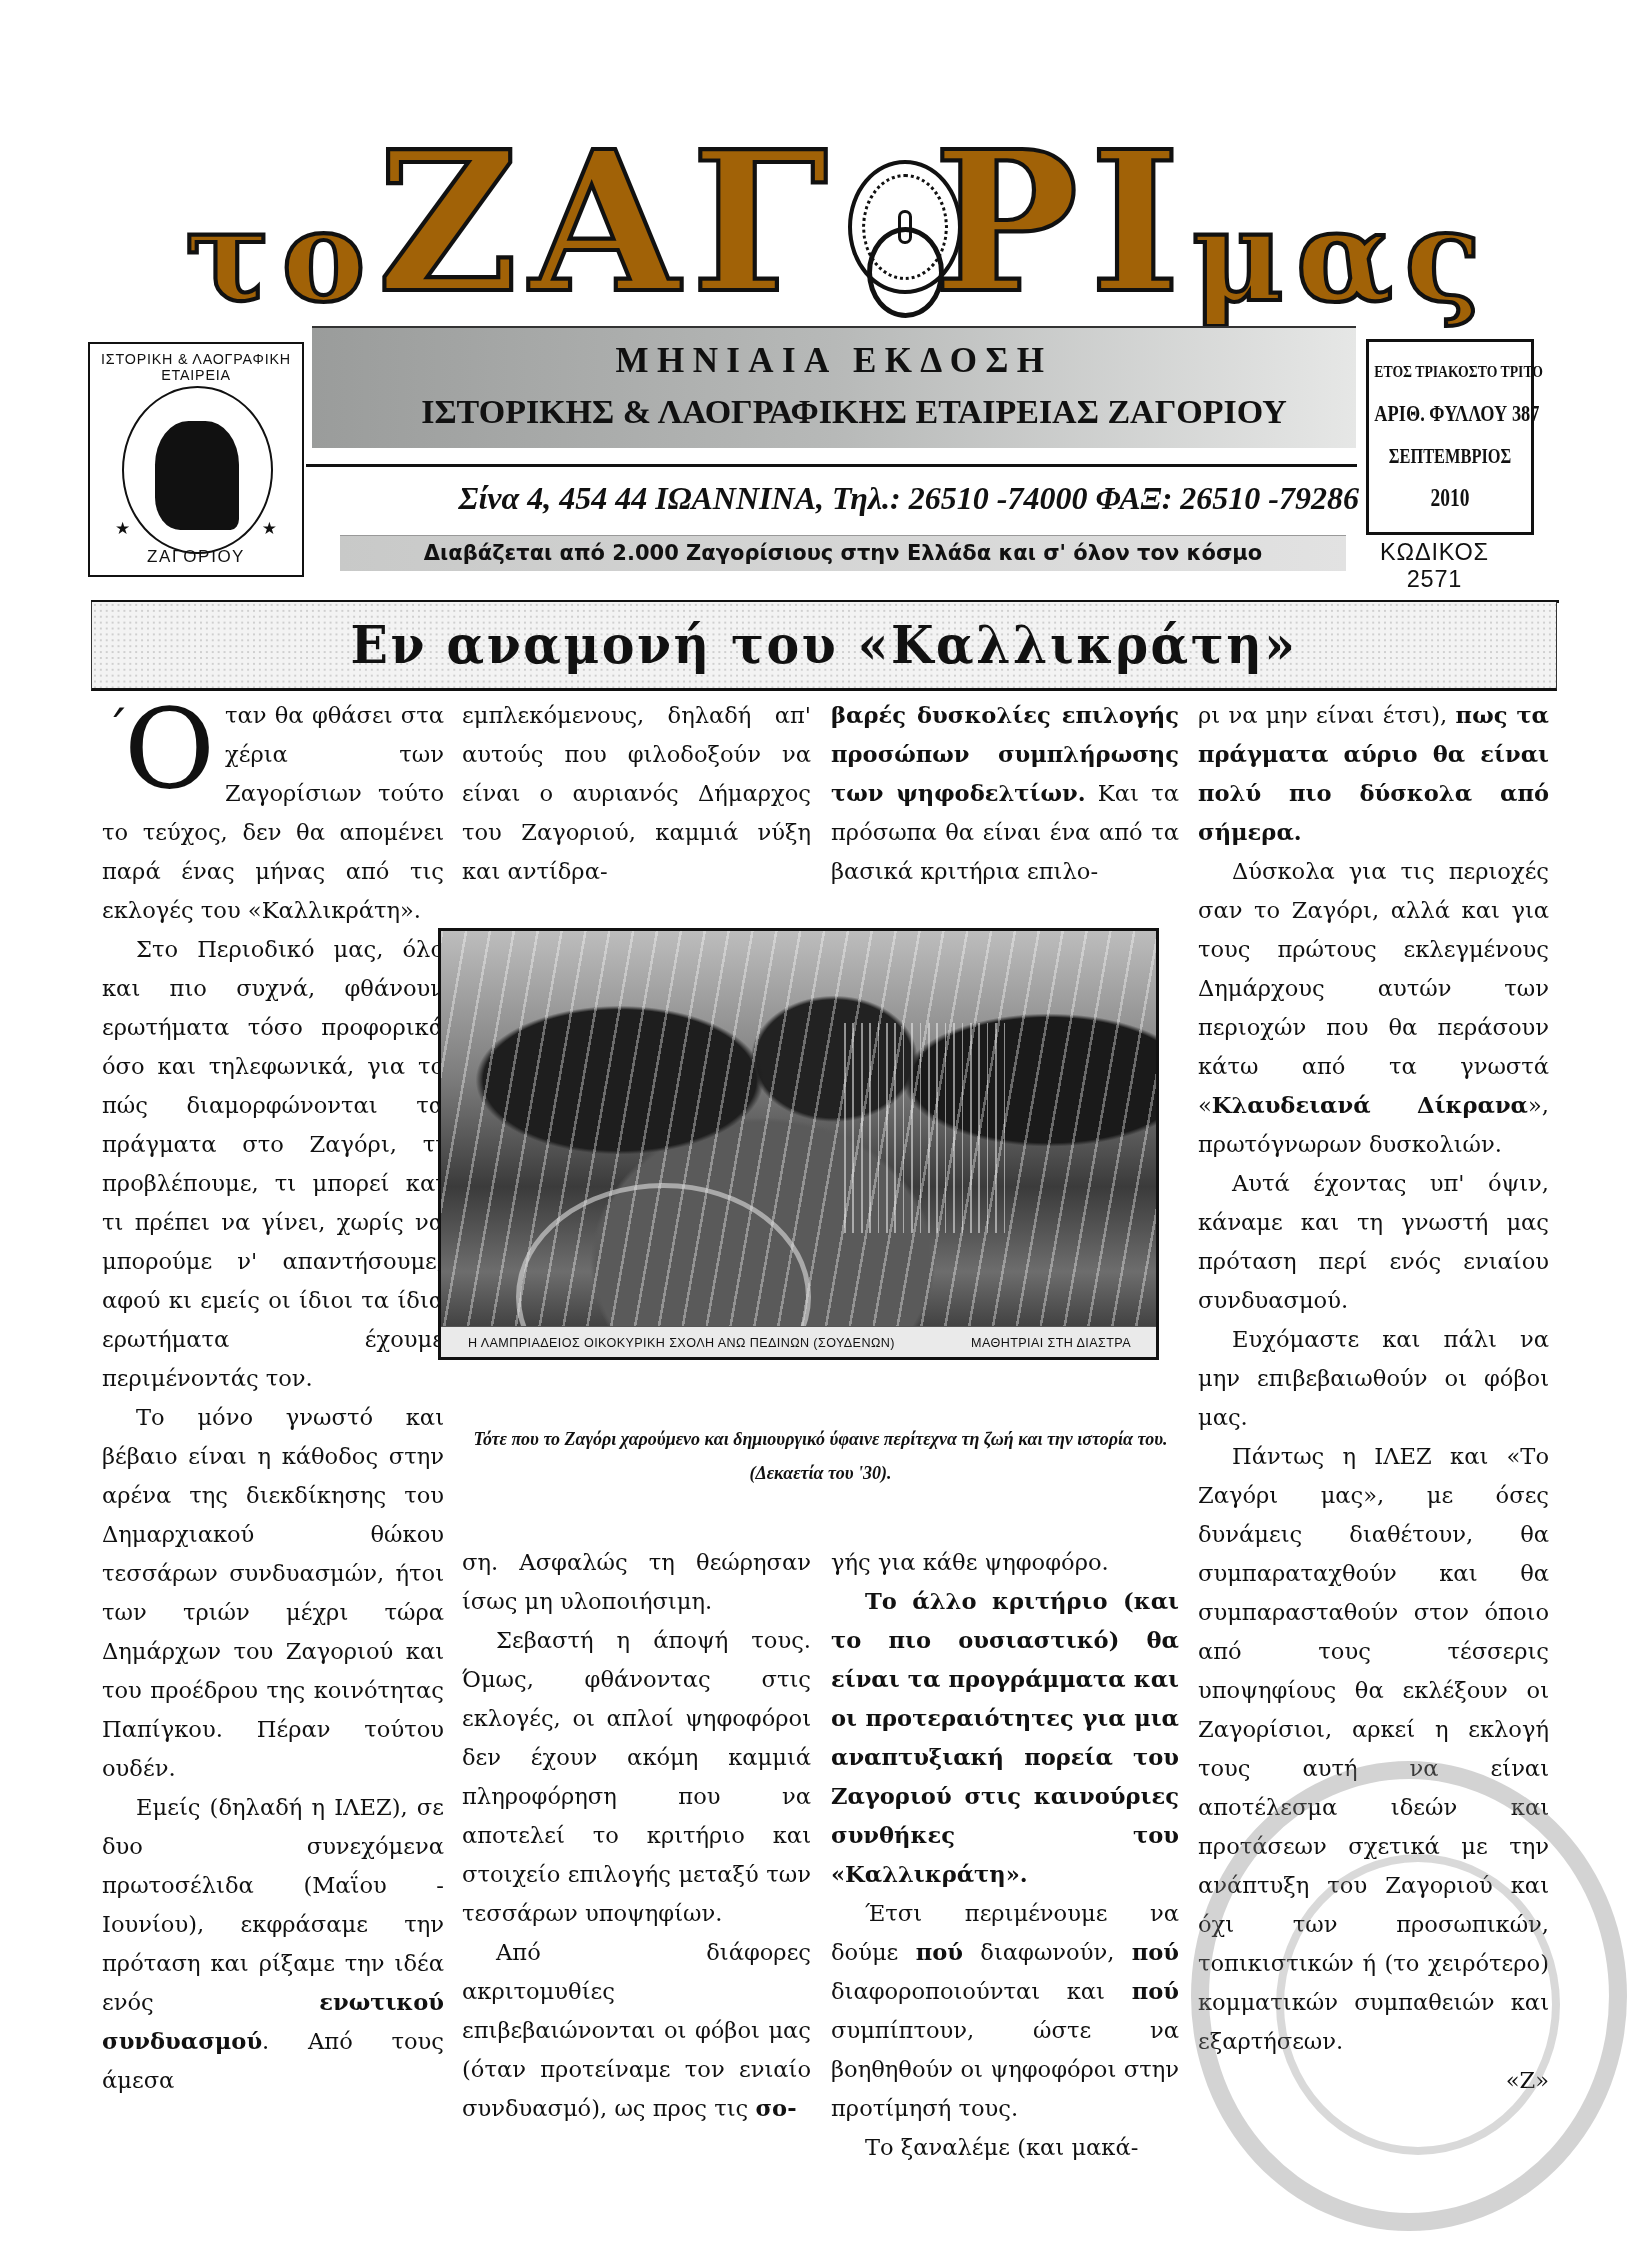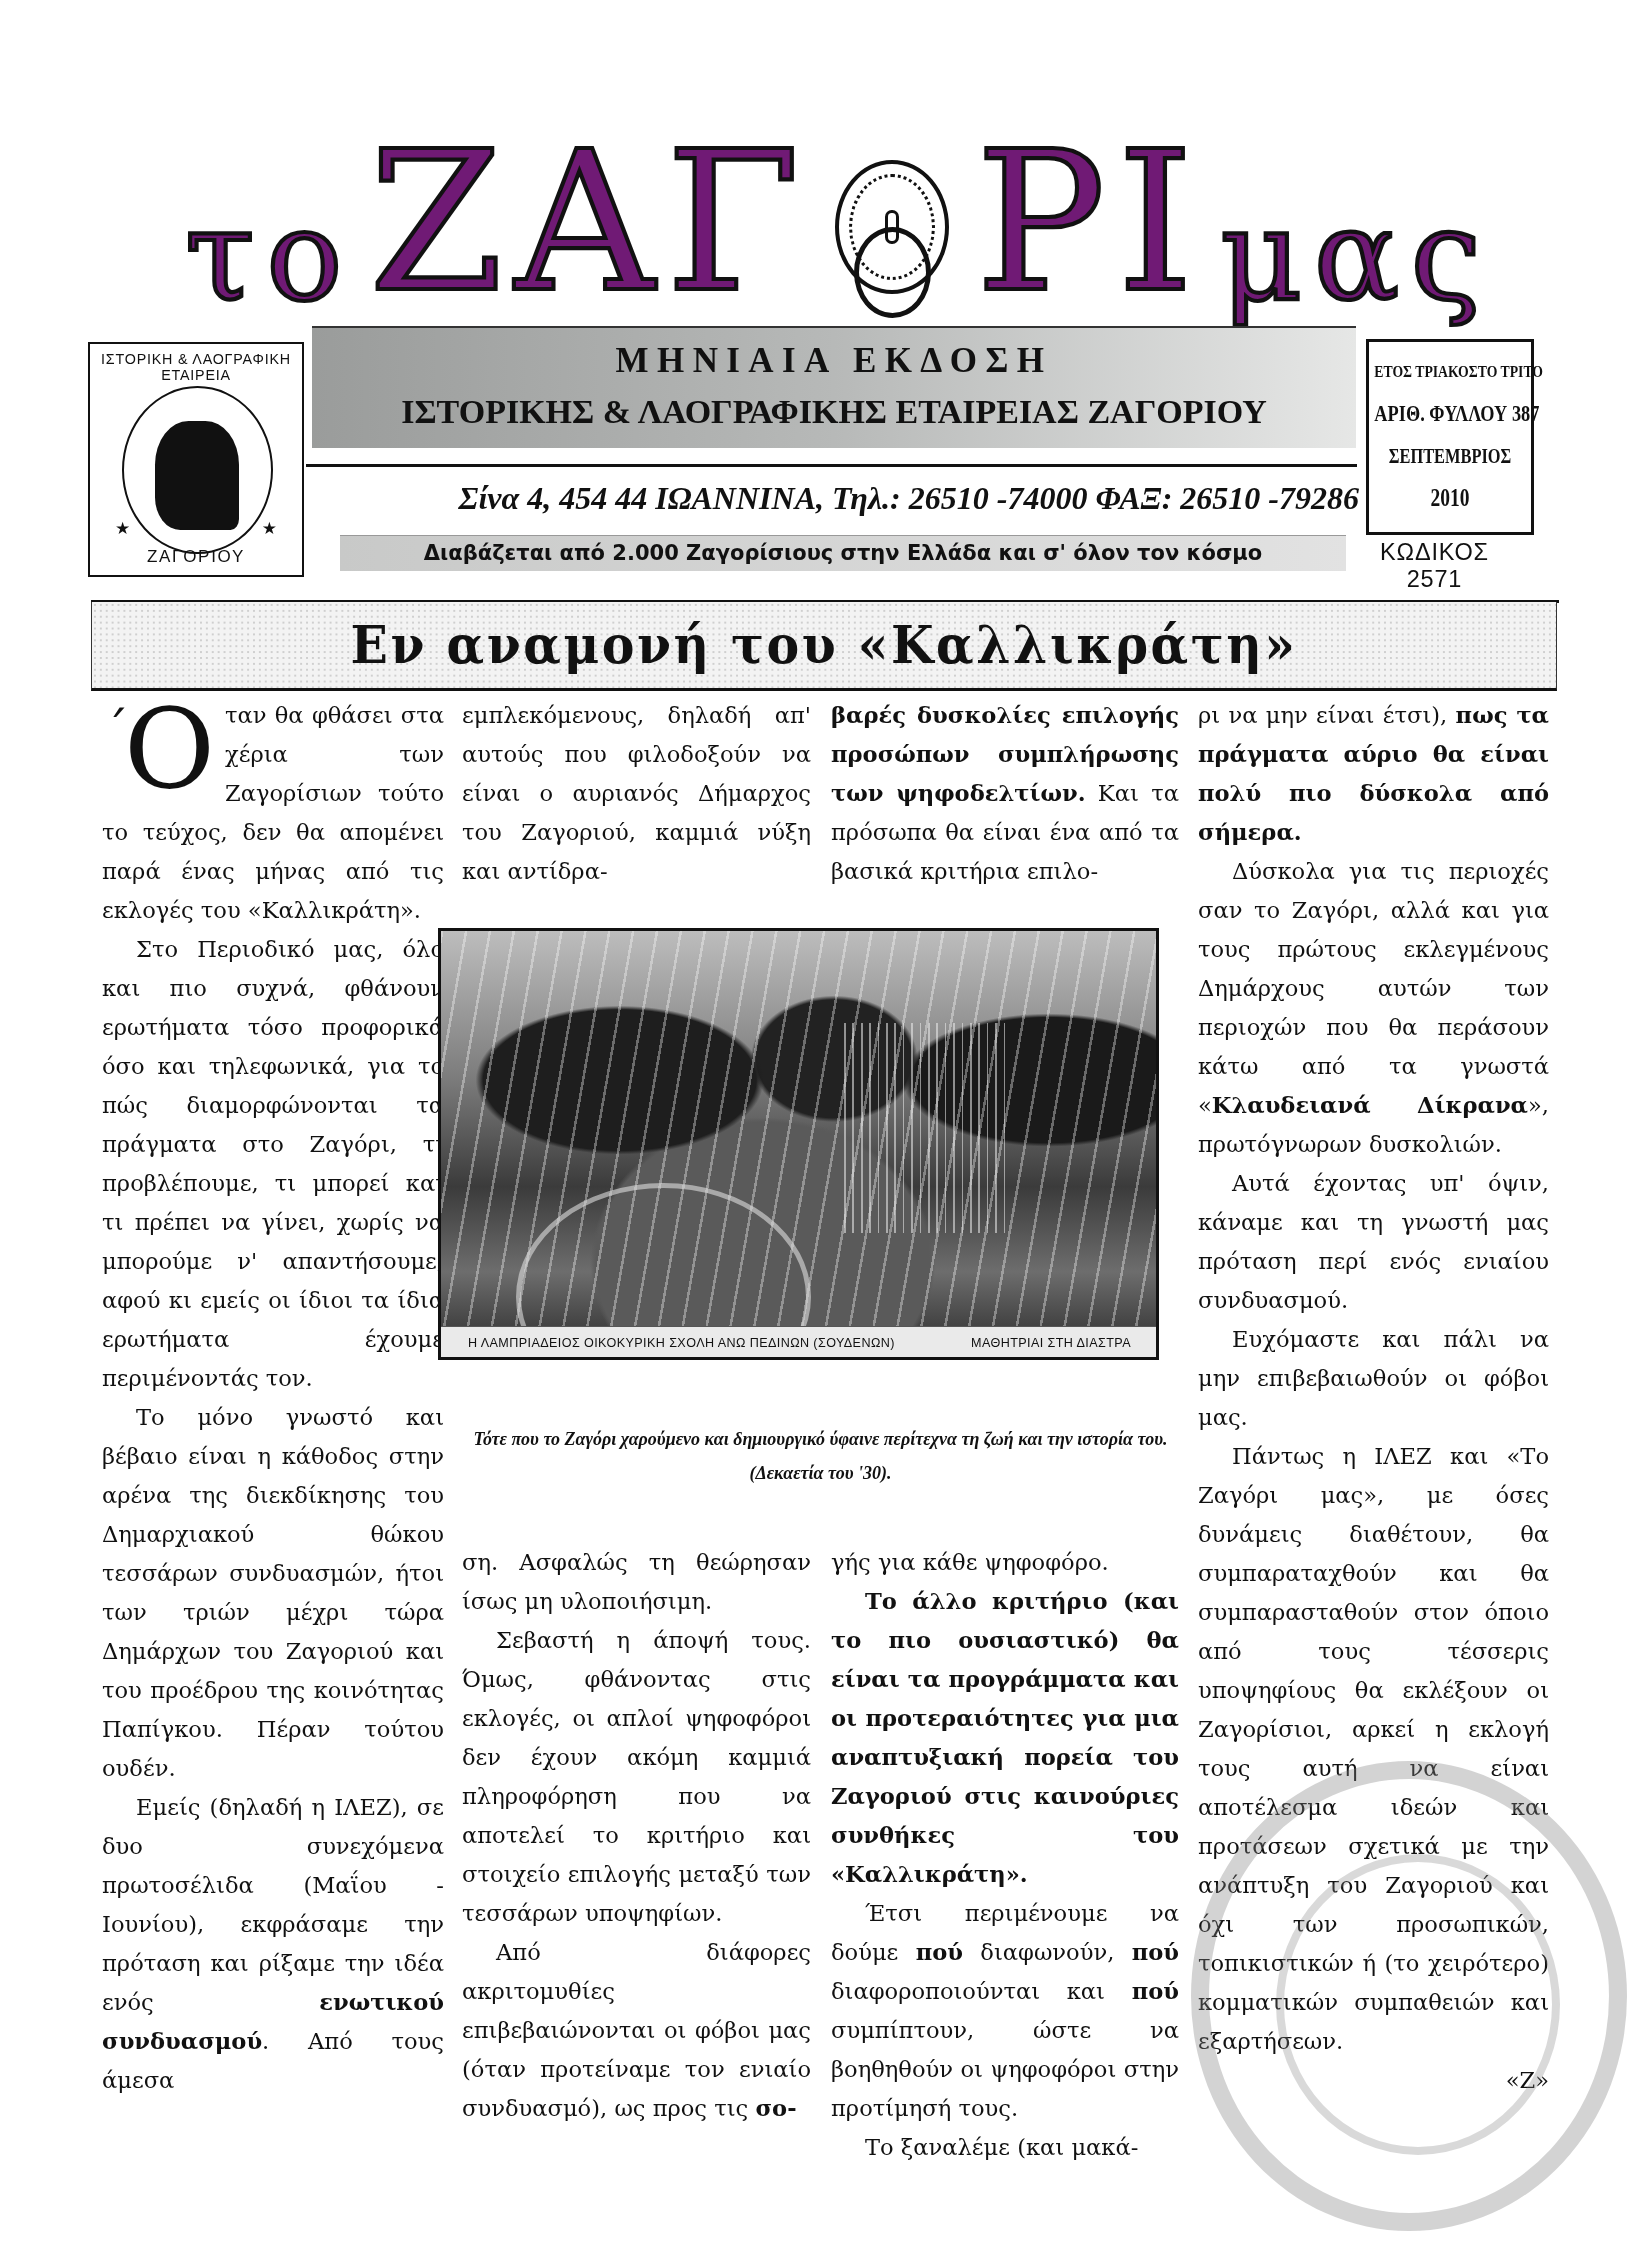--- a/index.html
+++ b/index.html
@@ -1,38 +1,38 @@
 <!DOCTYPE html>
 <html style="font-size:13.4px"><head>
 <meta charset="utf-8">
 <style>
   html,body{margin:0;padding:0;background:#fff;}
   body{width:1640px;height:2261px;position:relative;overflow:hidden;font-family:"DejaVu Serif",serif;color:#111;}
   .abs{position:absolute;}
   
   .mast-title{left:185px;top:143px;width:1308px;height:176px;display:flex;align-items:flex-end;justify-content:space-between;}
-  .mast-word{font-family:"DejaVu Serif",serif;font-weight:normal;color:#701a75;-webkit-text-stroke:4.2px #111;letter-spacing:11.7px;line-height:1;}
+  .mast-word{font-family:"DejaVu Serif",serif;font-weight:bold;color:#a16207;-webkit-text-stroke:4.2px #111;letter-spacing:11.7px;line-height:1;}
   .mast-word.small{font-size:126px;}
   .mast-word.big{font-size:193px;}
   .knocker{width:117px;height:159px;position:relative;margin:0 8.4px;}
   .knocker .plate{position:absolute;left:0;top:0;width:114px;height:134px;border:4.2px solid #111;border-radius:50%;box-sizing:border-box;}
   .knocker .plate:after{content:"";position:absolute;left:10px;top:10px;right:10px;bottom:10px;border:3.4px dotted #111;border-radius:50%;}
   .knocker .ring{position:absolute;left:18.5px;top:67px;width:77px;height:91px;border:5.9px solid #111;border-radius:50%;box-sizing:border-box;background:transparent;}
   .knocker .pin{position:absolute;left:50px;top:50px;width:13.4px;height:34px;border:3.4px solid #111;border-radius:6.7px;background:#fff;box-sizing:border-box;}
   
   .logo-box{left:88px;top:342px;width:216px;height:235px;border:2.5px solid #111;box-sizing:border-box;background:#fff;}
   .logo-ring{position:absolute;left:32px;top:42px;width:151px;height:168px;border:2.5px solid #111;border-radius:50%;box-sizing:border-box;}
   .logo-portrait{position:absolute;left:65px;top:77px;width:84px;height:109px;background:#111;border-radius:40% 40% 10% 30%;}
   .logo-text-top{position:absolute;left:0;top:6.7px;width:100%;text-align:center;font-family:"Liberation Sans",sans-serif;font-size:14.3px;letter-spacing:0.8px;}
   .logo-text-bottom{position:absolute;left:0;bottom:8.4px;width:100%;text-align:center;font-family:"Liberation Sans",sans-serif;font-size:17px;letter-spacing:1.7px;}
   .logo-star{position:absolute;bottom:37px;font-size:17px;}
   
   .banner{left:312px;top:326px;width:1044px;height:120px;background:linear-gradient(90deg,#9a9c9b 0%,#b7b9b8 50%,#e6e7e6 100%);border-top:2.5px solid #333;}
   .banner-line1{position:absolute;left:0;top:13.4px;width:100%;text-align:center;font-family:"Liberation Serif",serif;font-weight:bold;font-size:35px;letter-spacing:8.4px;}
-  .banner-line2{position:absolute;left:0;top:65px;width:100%;text-align:center;font-family:"Liberation Serif",serif;font-weight:bold;font-size:34px;letter-spacing:0px;}
+  .banner-line2{position:absolute;left:0;top:65px;width:100%;text-align:center;font-family:"Liberation Serif",serif;font-weight:bold;font-size:34px;letter-spacing:0px;padding-left:20px;}
   .rule-under-banner{left:306px;top:464px;width:1051px;height:3.4px;background:#111;}
   .address{left:315px;top:480px;width:1044px;font-family:"Liberation Serif",serif;font-style:italic;font-weight:bold;font-size:32px;text-align:right;}
   .reach{left:340px;top:535px;width:1006px;height:35px;background:linear-gradient(90deg,#c8c9c8,#e2e2e2);border-top:0.8px solid #999;}
   .reach span{display:block;text-align:center;font-family:"DejaVu Sans",sans-serif;font-weight:bold;font-size:21px;line-height:35px;}
   
   .issue-box{left:1366px;top:339px;width:126px;height:190px;border:3.4px solid #111;box-sizing:content-box;padding:0 18px;}
   .issue-box div{font-family:"Liberation Serif",serif;font-weight:bold;text-align:center;transform:scaleX(.78);transform-origin:center;white-space:nowrap;margin-left:-34px;margin-right:-34px;}
   .ib1{font-size:17.6px;margin-top:18.5px;}
   .ib2{font-size:23.5px;margin-top:18.5px;}
   .ib3{font-size:21px;margin-top:17px;}

